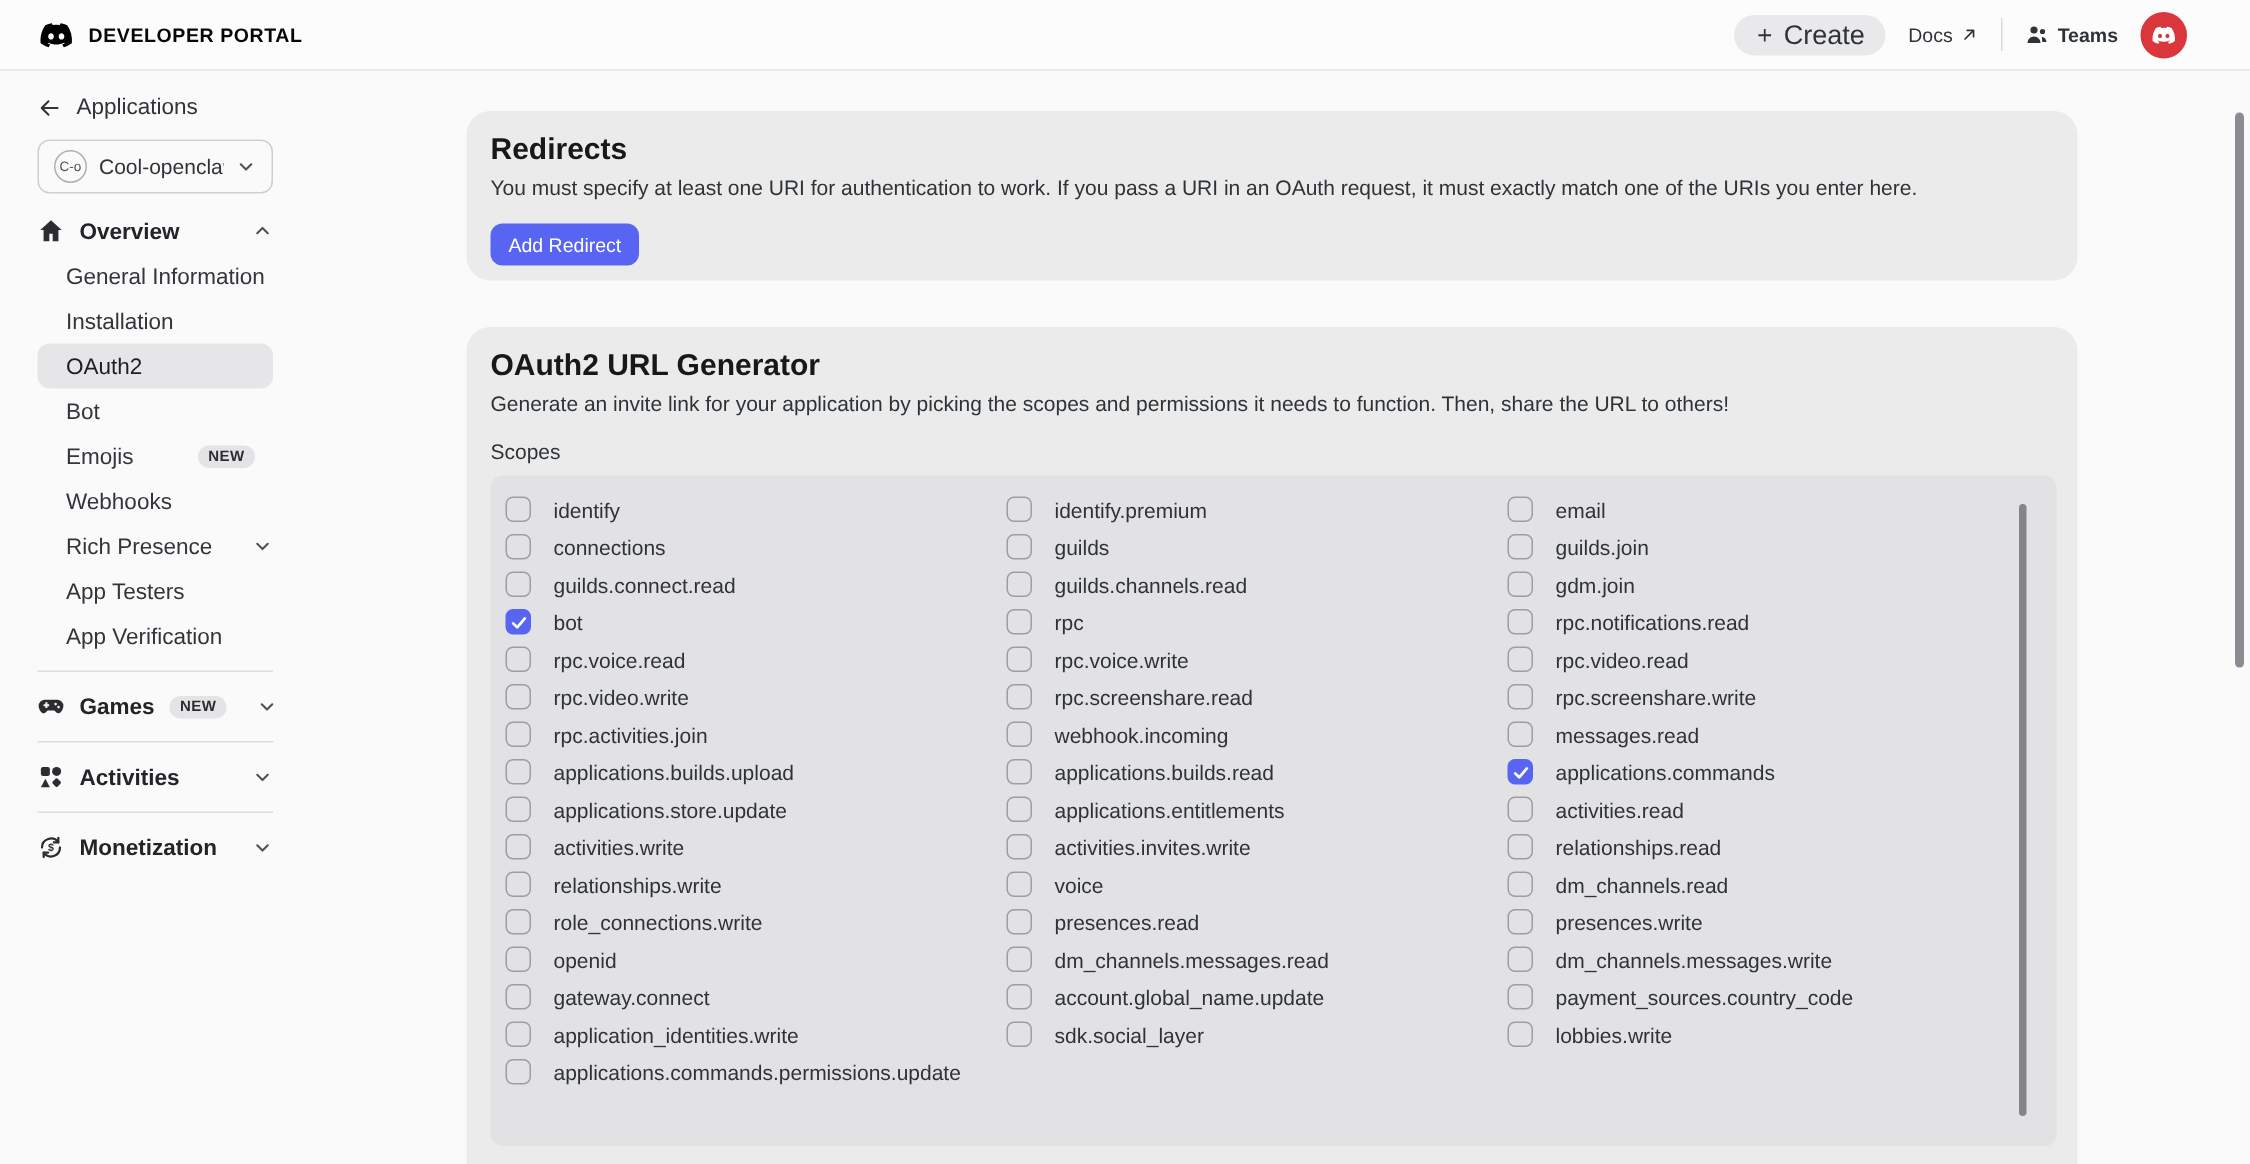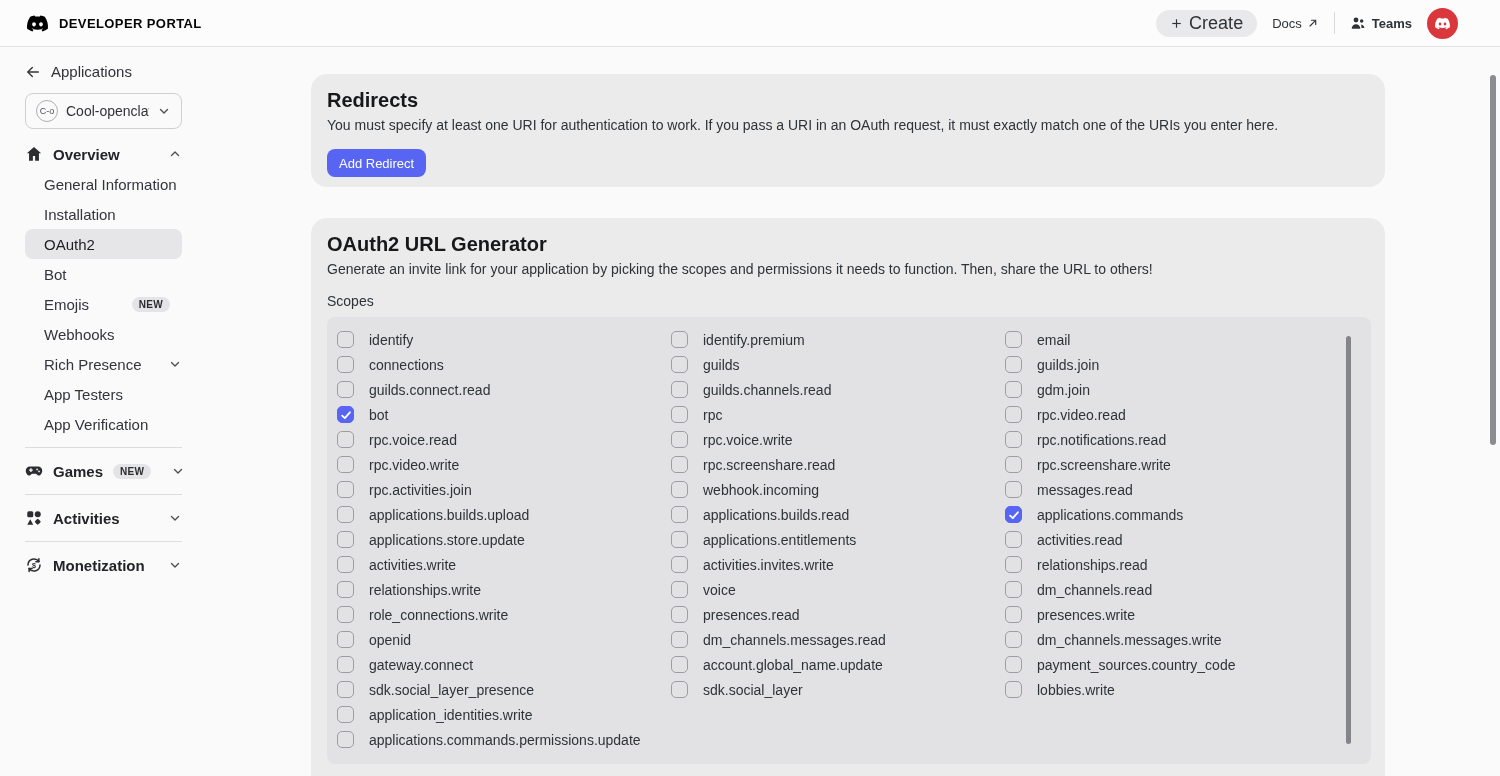--- a/index.html
+++ b/index.html
@@ -340,24 +340,20 @@
           <div class="scope-row">
             <span class="cb"></span>
             <span class="scope-label">openid</span>
           </div>
           <div class="scope-row">
             <span class="cb"></span>
             <span class="scope-label">gateway.connect</span>
           </div>
           <div class="scope-row">
             <span class="cb"></span>
-            <span class="scope-label">sdk.social_layer_presence</span>
-          </div>
-          <div class="scope-row">
-            <span class="cb"></span>
             <span class="scope-label">application_identities.write</span>
           </div>
           <div class="scope-row">
             <span class="cb"></span>
             <span class="scope-label">applications.commands.permissions.update</span>
           </div>
         </div>
         <div class="scope-col">
           <div class="scope-row">
             <span class="cb"></span>
@@ -428,25 +424,25 @@
           <div class="scope-row">
             <span class="cb"></span>
             <span class="scope-label">guilds.join</span>
           </div>
           <div class="scope-row">
             <span class="cb"></span>
             <span class="scope-label">gdm.join</span>
           </div>
           <div class="scope-row">
             <span class="cb"></span>
+            <span class="scope-label">rpc.notifications.read</span>
+          </div>
+          <div class="scope-row">
+            <span class="cb"></span>
             <span class="scope-label">rpc.video.read</span>
-          </div>
-          <div class="scope-row">
-            <span class="cb"></span>
-            <span class="scope-label">rpc.notifications.read</span>
           </div>
           <div class="scope-row">
             <span class="cb"></span>
             <span class="scope-label">rpc.screenshare.write</span>
           </div>
           <div class="scope-row">
             <span class="cb"></span>
             <span class="scope-label">messages.read</span>
           </div>
           <div class="scope-row">

